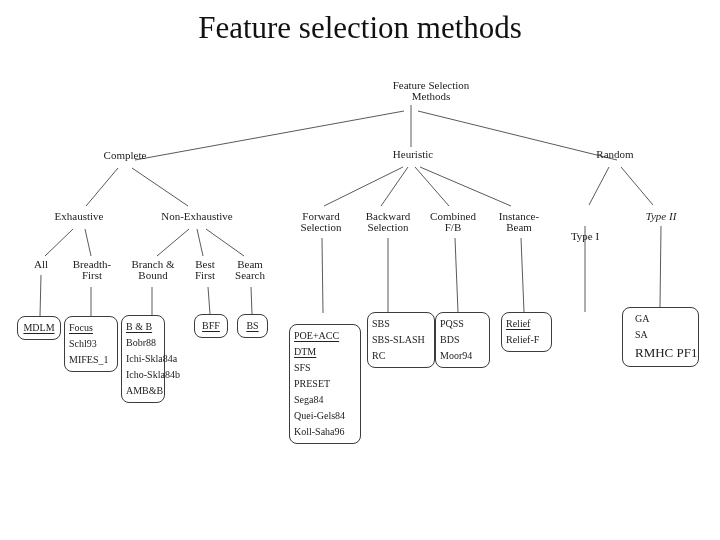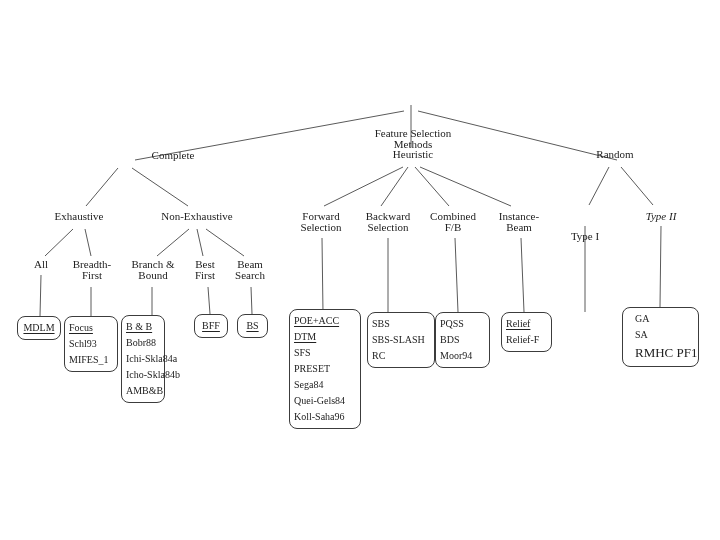--- a/index.html
+++ b/index.html
@@ -26,20 +26,21 @@
   .bi{line-height:16px;white-space:nowrap;}
   .u{text-decoration:underline;text-underline-offset:2px;}
   .center{text-align:center;}
   .big{font-size:13px;line-height:20px;}
 </style>
 </head>
 <body>
 
 <div class="slide">
 
+  <h1 class="title">Feature selection methods</h1>
 
   <svg class="connectors" viewBox="0 0 720 540" aria-hidden="true">
     <line x1="404" y1="111" x2="135" y2="160"></line>
     <line x1="411" y1="105" x2="411" y2="147"></line>
     <line x1="418" y1="111" x2="617" y2="160"></line>
     <line x1="118" y1="168" x2="86" y2="206"></line>
     <line x1="132" y1="168" x2="188" y2="206"></line>
     <line x1="403" y1="167" x2="324" y2="206"></line>
     <line x1="408" y1="167" x2="381" y2="206"></line>
     <line x1="415" y1="167" x2="449" y2="206"></line>
@@ -57,26 +58,26 @@
     <line x1="208" y1="287" x2="210" y2="314"></line>
     <line x1="251" y1="287" x2="252" y2="314"></line>
     <line x1="322" y1="238" x2="323" y2="313"></line>
     <line x1="388" y1="238" x2="388" y2="312"></line>
     <line x1="455" y1="238" x2="458" y2="312"></line>
     <line x1="521" y1="238" x2="524" y2="312"></line>
     <line x1="585" y1="226" x2="585" y2="312"></line>
     <line x1="661" y1="226" x2="660" y2="307"></line>
   </svg>
 
-  <div class="node root" style="left:413px;top:80px;margin-top:48px;">
+  <div class="node root" style="left:431px;top:80px;">
     <div>Feature Selection</div>
     <div>Methods</div>
   </div>
 
-  <div class="node" style="left:125px;top:150px;margin-left:48px;">Complete</div>
+  <div class="node" style="left:125px;top:150px;">Complete</div>
   <div class="node" style="left:413px;top:149px;text-align:right;">Heuristic</div>
   <div class="node" style="left:615px;top:149px;">Random</div>
 
   <div class="node" style="left:79px;top:211px;">Exhaustive</div>
   <div class="node" style="left:197px;top:211px;">Non-Exhaustive</div>
   <div class="node" style="left:321px;top:211px;">
     <div>Forward</div>
     <div>Selection</div>
   </div>
   <div class="node" style="left:388px;top:211px;">
@@ -131,21 +132,21 @@
   </div>
 
   <div class="box center" style="left:194px;top:314px;width:34px;">
     <div class="bi u">BFF</div>
   </div>
 
   <div class="box center" style="left:237px;top:314px;width:31px;">
     <div class="bi u">BS</div>
   </div>
 
-  <div class="box" style="left:289px;top:309px;width:72px;">
+  <div class="box" style="left:289px;top:324px;width:72px;">
     <div class="bi u">POE+ACC</div>
     <div class="bi u">DTM</div>
     <div class="bi">SFS</div>
     <div class="bi">PRESET</div>
     <div class="bi">Sega84</div>
     <div class="bi">Quei-Gels84</div>
     <div class="bi">Koll-Saha96</div>
   </div>
 
   <div class="box" style="left:367px;top:312px;width:68px;">

